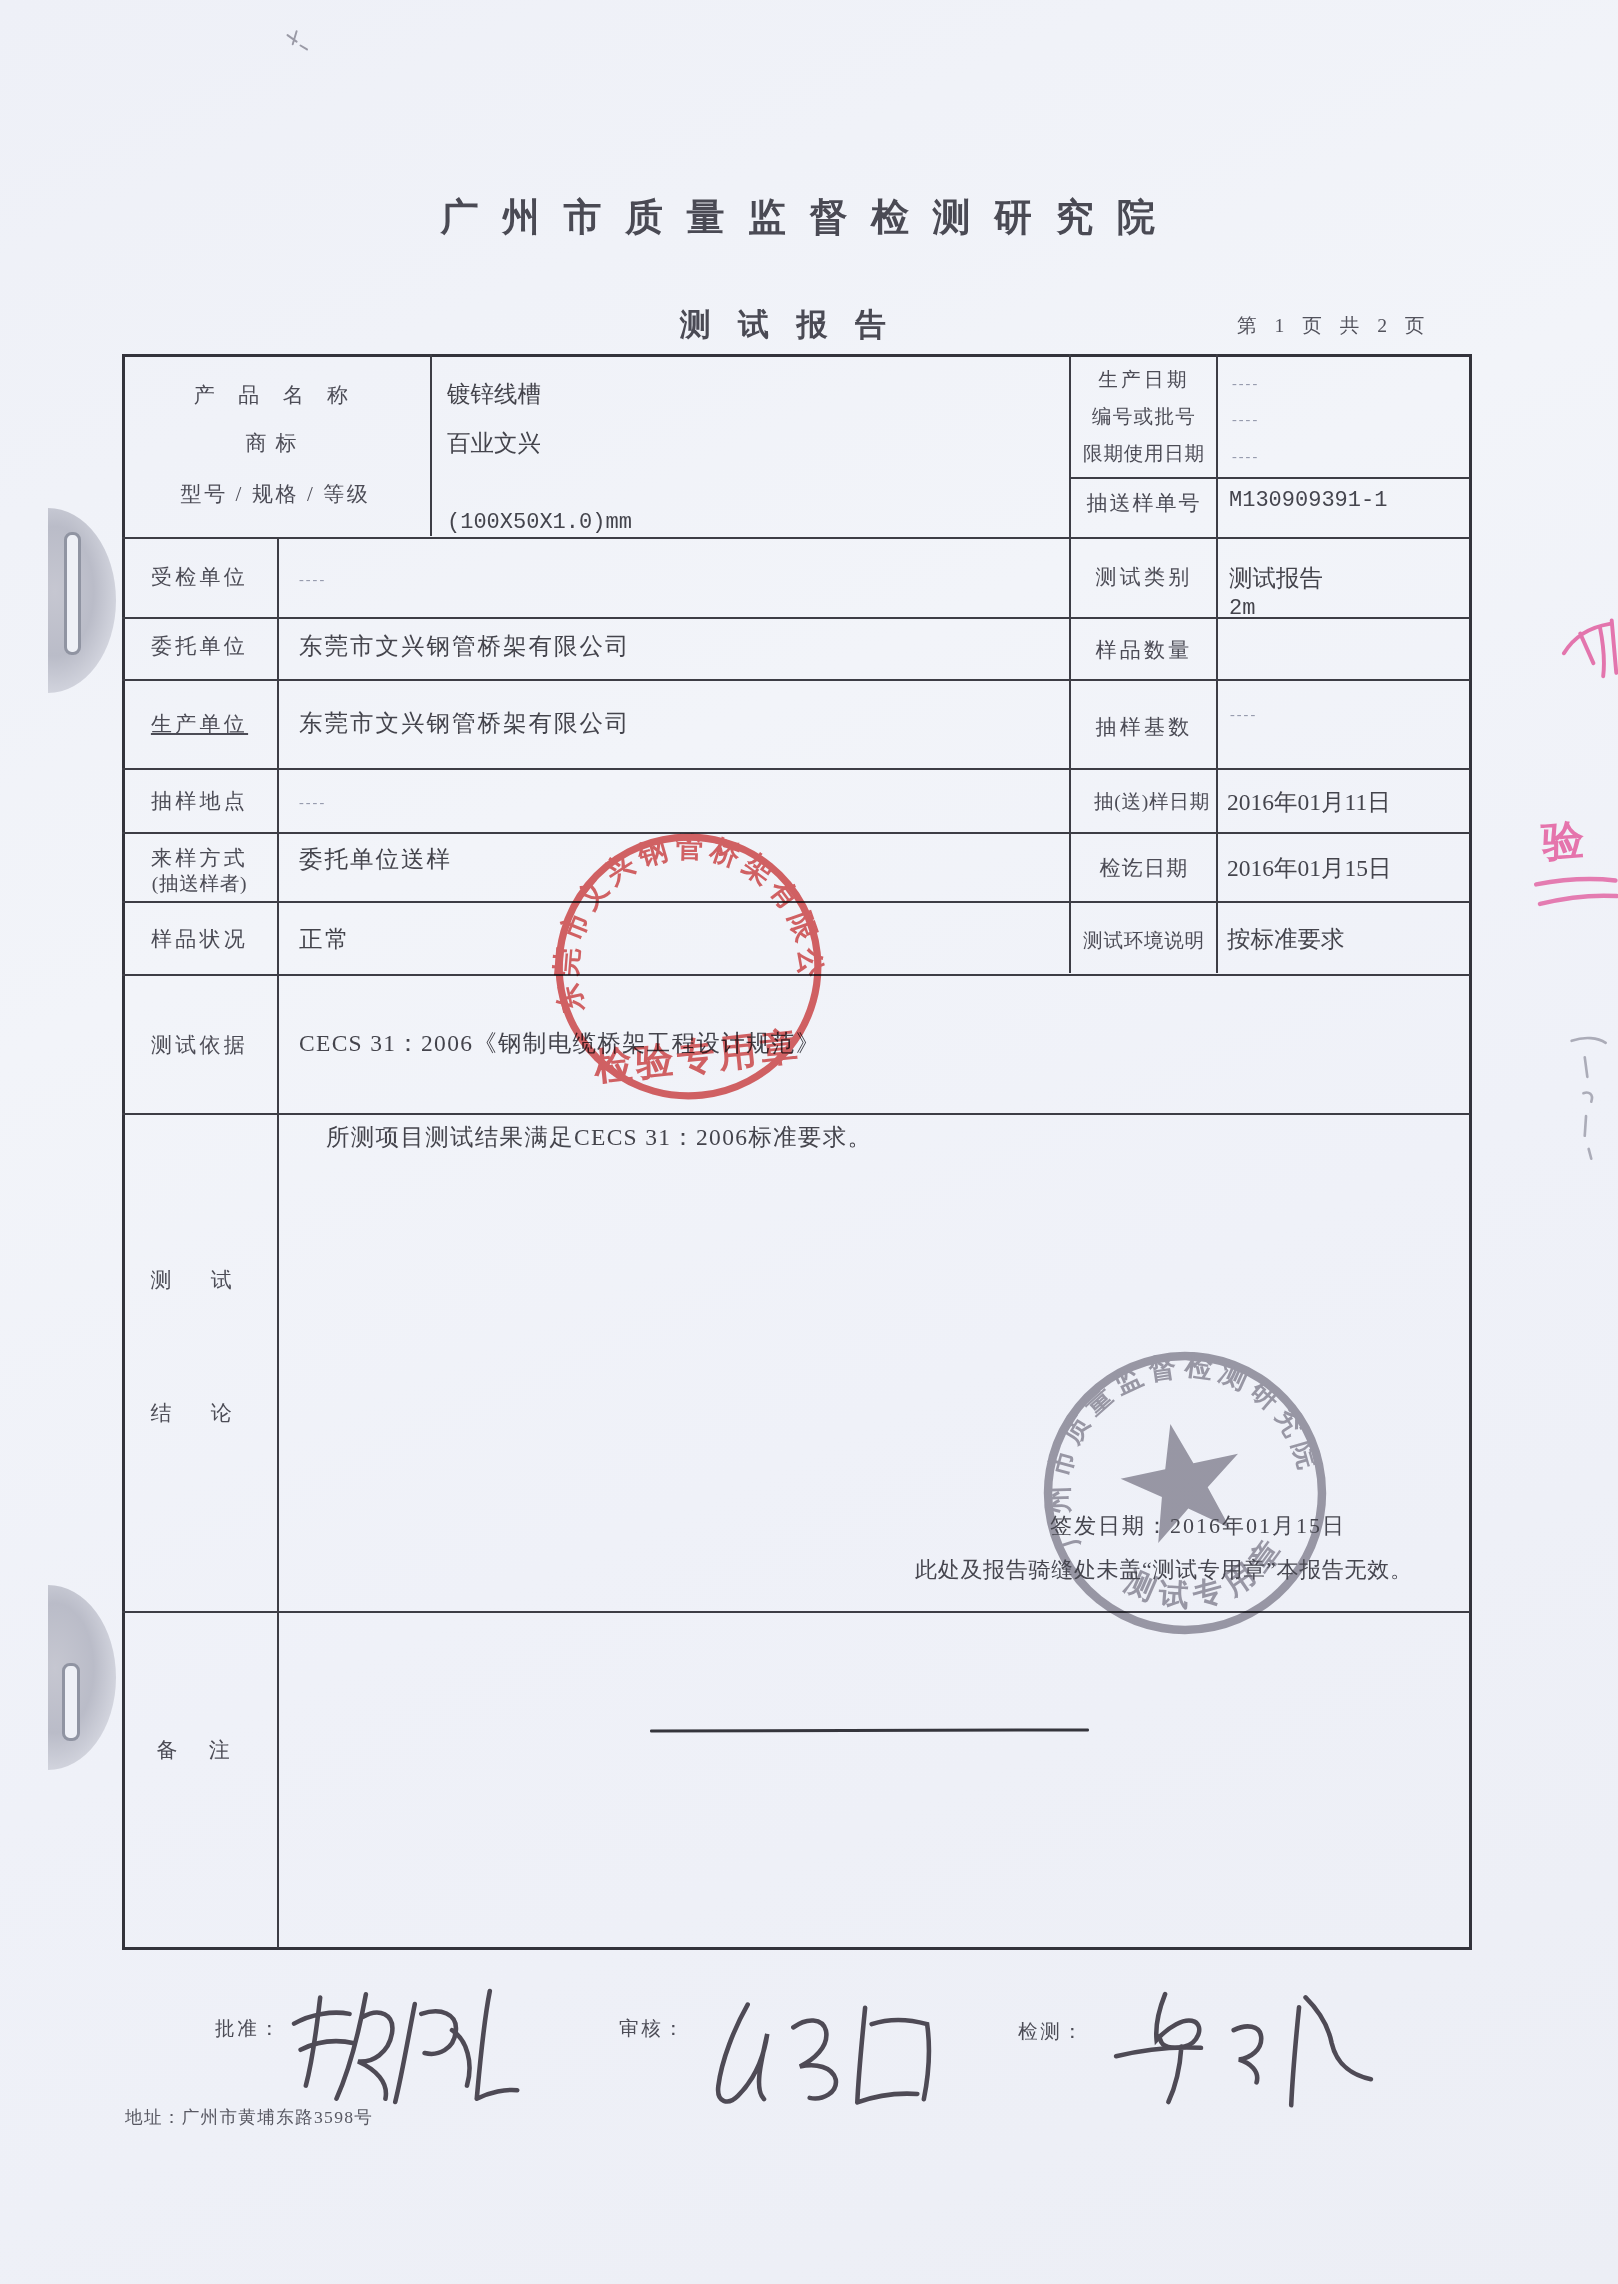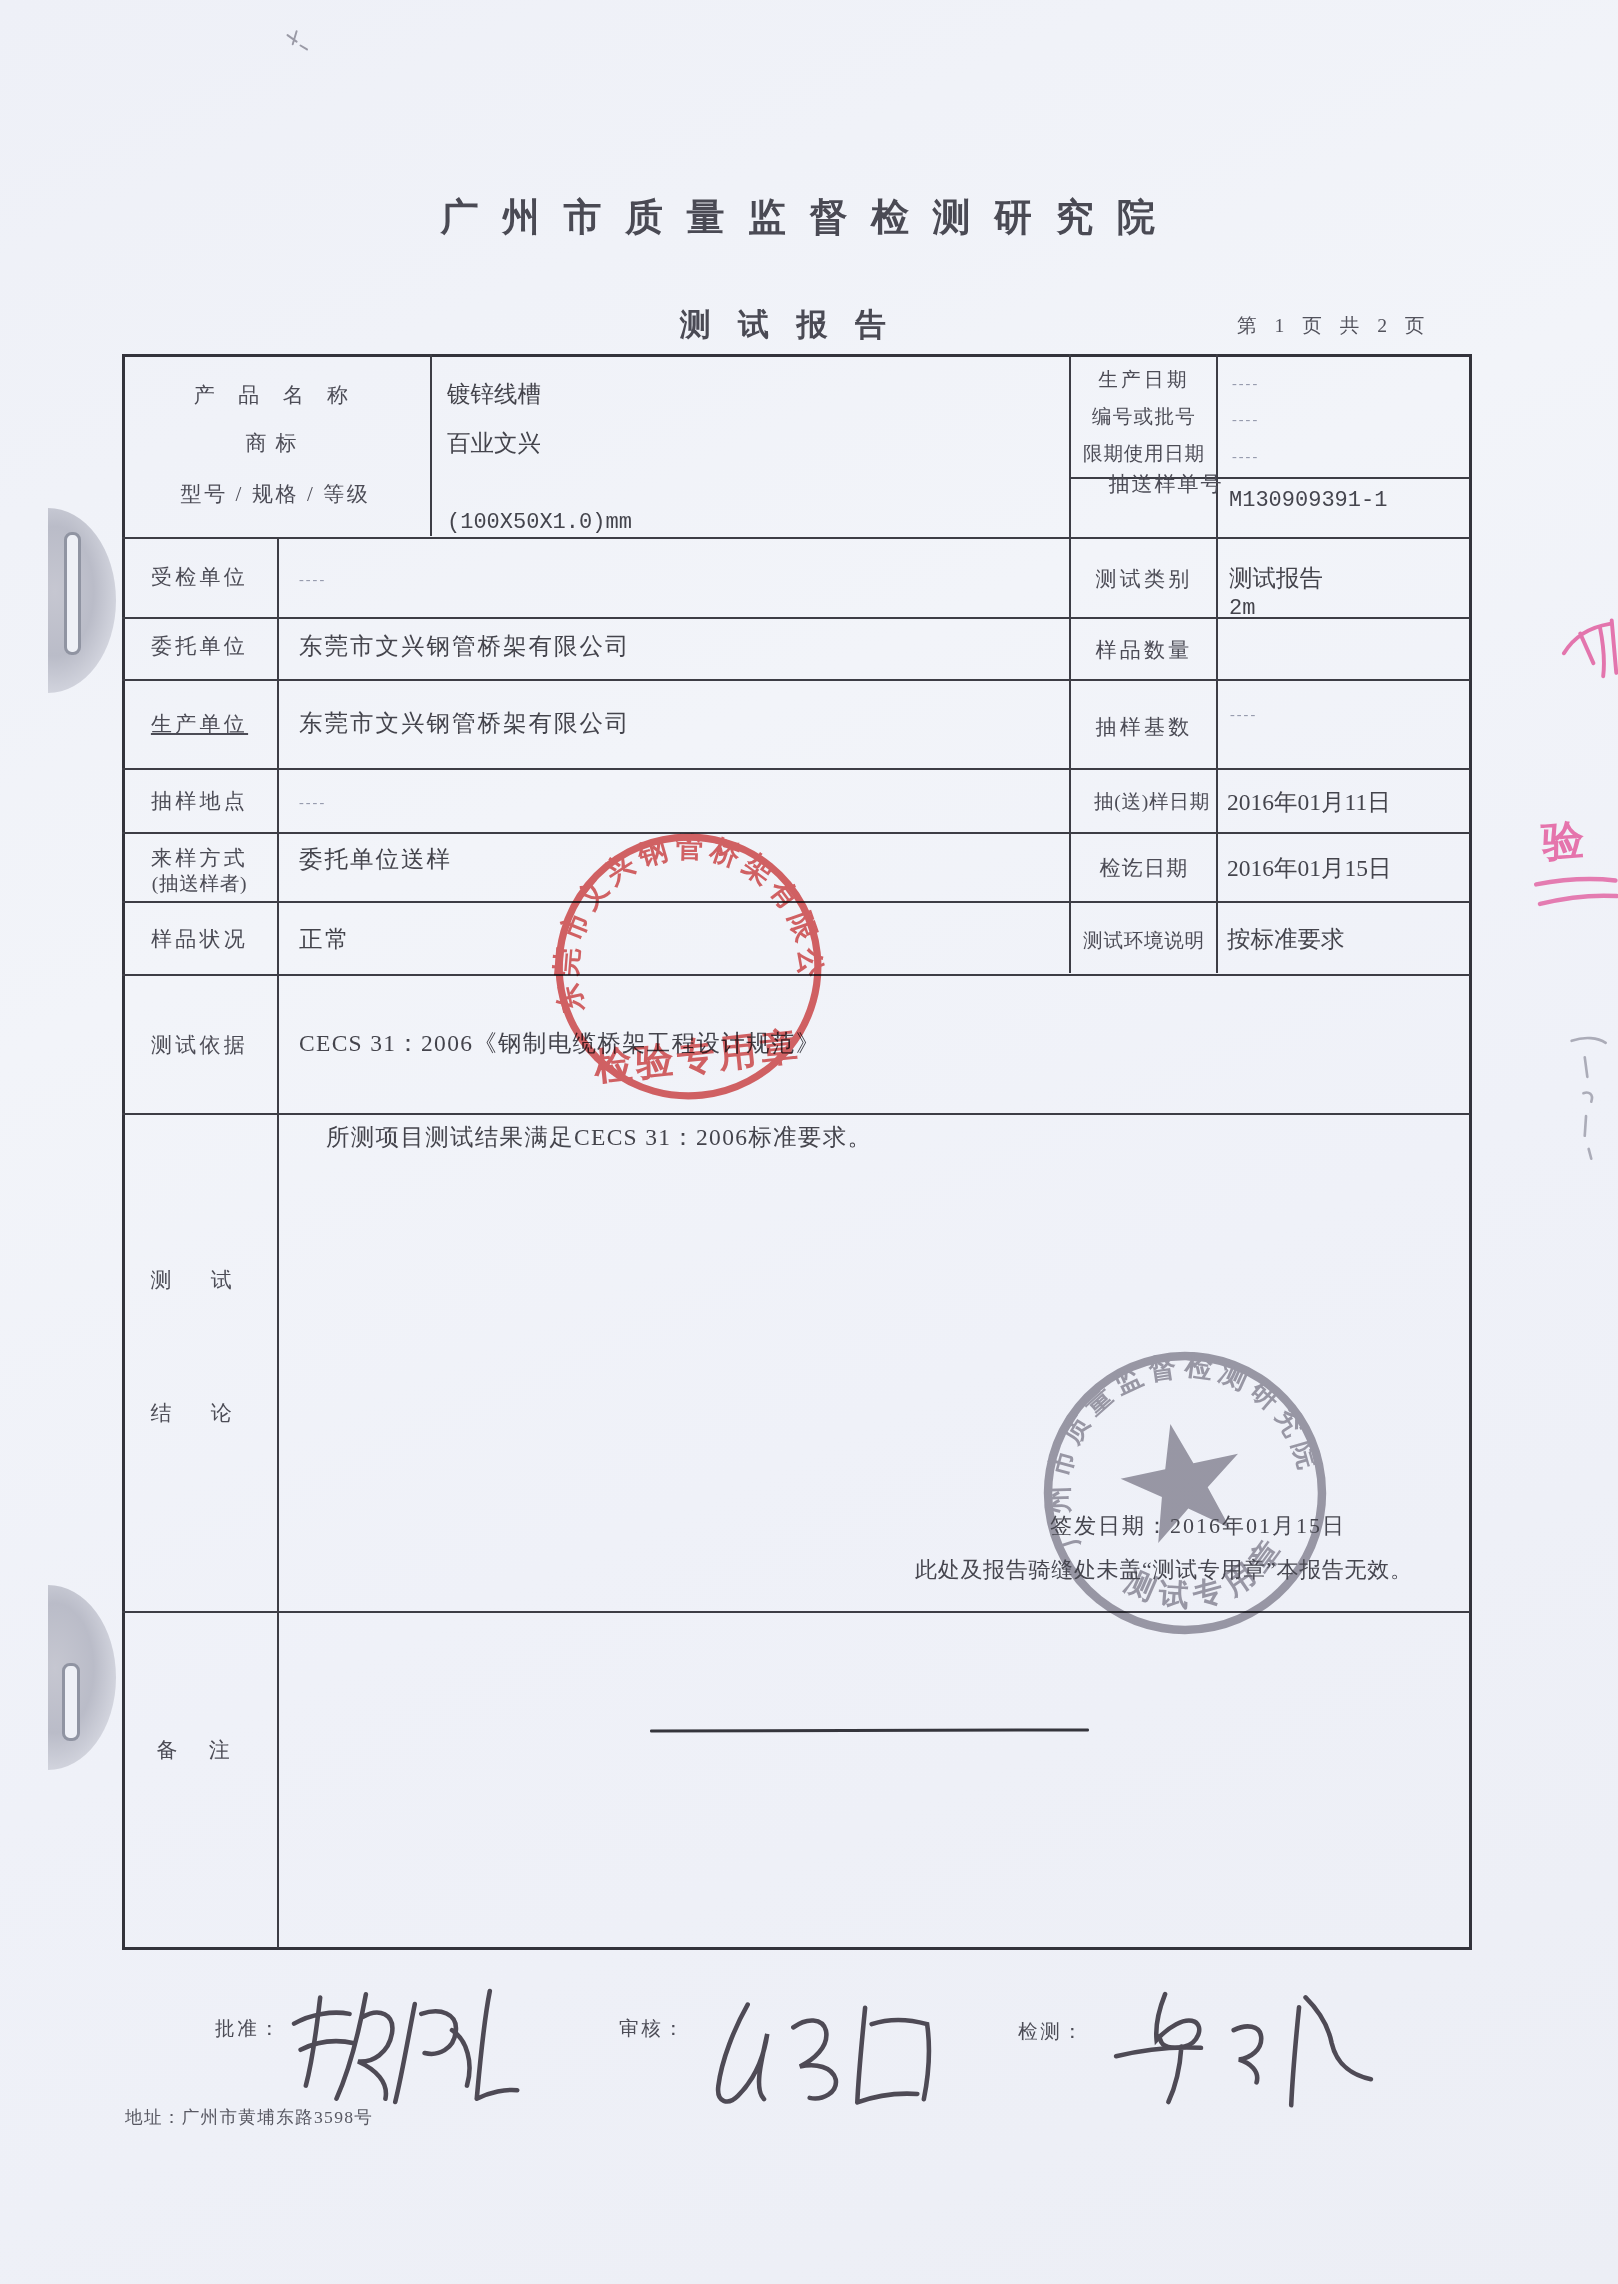--- a/index.html
+++ b/index.html
@@ -86,21 +86,21 @@
   <div class="t val" style="left:447px;top:381px;">镀锌线槽</div>
   <div class="t val" style="left:447px;top:430px;">百业文兴</div>
   <div class="t val mono" style="left:447px;top:482px;margin-top:28px;">(100X50X1.0)mm</div>
 
   <div class="t lbl rlc small" style="top:369px;">生产日期</div>
   <div class="t lbl rlc small" style="top:406px;letter-spacing:1.3px;">编号或批号</div>
   <div class="t lbl rlc small" style="top:443px;letter-spacing:0.7px;">限期使用日期</div>
   <div class="t faint" style="left:1232px;top:375px;">----</div>
   <div class="t faint" style="left:1232px;top:411px;">----</div>
   <div class="t faint" style="left:1232px;top:448px;">----</div>
-  <div class="t lbl rlc" style="top:472px;letter-spacing:2px;padding-left:22px;">抽送样单号</div>
+  <div class="t lbl rlc" style="top:491px;letter-spacing:2px;">抽送样单号</div>
   <div class="t mono" style="left:1229px;top:488px;">M130909391-1</div>
 
   <div class="t lbl lc" style="top:565px;">受检单位</div>
   <div class="t faint" style="left:299px;top:571px;">----</div>
 
   <div class="t lbl lc" style="top:634px;">委托单位</div>
   <div class="t val" style="left:299px;top:633px;letter-spacing:2px;">东莞市文兴钢管桥架有限公司</div>
 
   <div class="t lbl lc" style="top:712px;text-decoration:underline;">生产单位</div>
   <div class="t val" style="left:299px;top:710px;letter-spacing:2px;">东莞市文兴钢管桥架有限公司</div>
@@ -111,21 +111,21 @@
   <div class="t lbl lc" style="top:846px;">来样方式</div>
   <div class="t lbl lc" style="top:873px;font-size:19.6px;letter-spacing:0.7px;">(抽送样者)</div>
   <div class="t val" style="left:299px;top:846px;letter-spacing:2px;">委托单位送样</div>
 
   <div class="t lbl lc" style="top:927px;">样品状况</div>
   <div class="t val" style="left:299px;top:926px;letter-spacing:2.6px;">正常</div>
 
   <div class="t lbl lc" style="top:1033px;">测试依据</div>
   <div class="t val" style="left:299px;top:1030px;letter-spacing:1.3px;">CECS 31：2006《钢制电缆桥架工程设计规范》</div>
 
-  <div class="t lbl rlc" style="top:567px;">测试类别</div>
+  <div class="t lbl rlc" style="top:567px;font-family:Liberation Mono, monospace;">测试类别</div>
   <div class="t val" style="left:1229px;top:565px;">测试报告</div>
 
   <div class="t lbl rlc" style="top:638px;">样品数量</div>
   <div class="t val mono" style="left:1229px;top:596px;">2m</div>
 
   <div class="t lbl rlc" style="top:715px;">抽样基数</div>
   <div class="t faint" style="left:1230px;top:706px;">----</div>
 
   <div class="t lbl rlc small" style="top:791px;letter-spacing:0.7px;padding-left:8px;">抽(送)样日期</div>
   <div class="t val" style="left:1227px;top:789px;">2016年01月11日</div>

